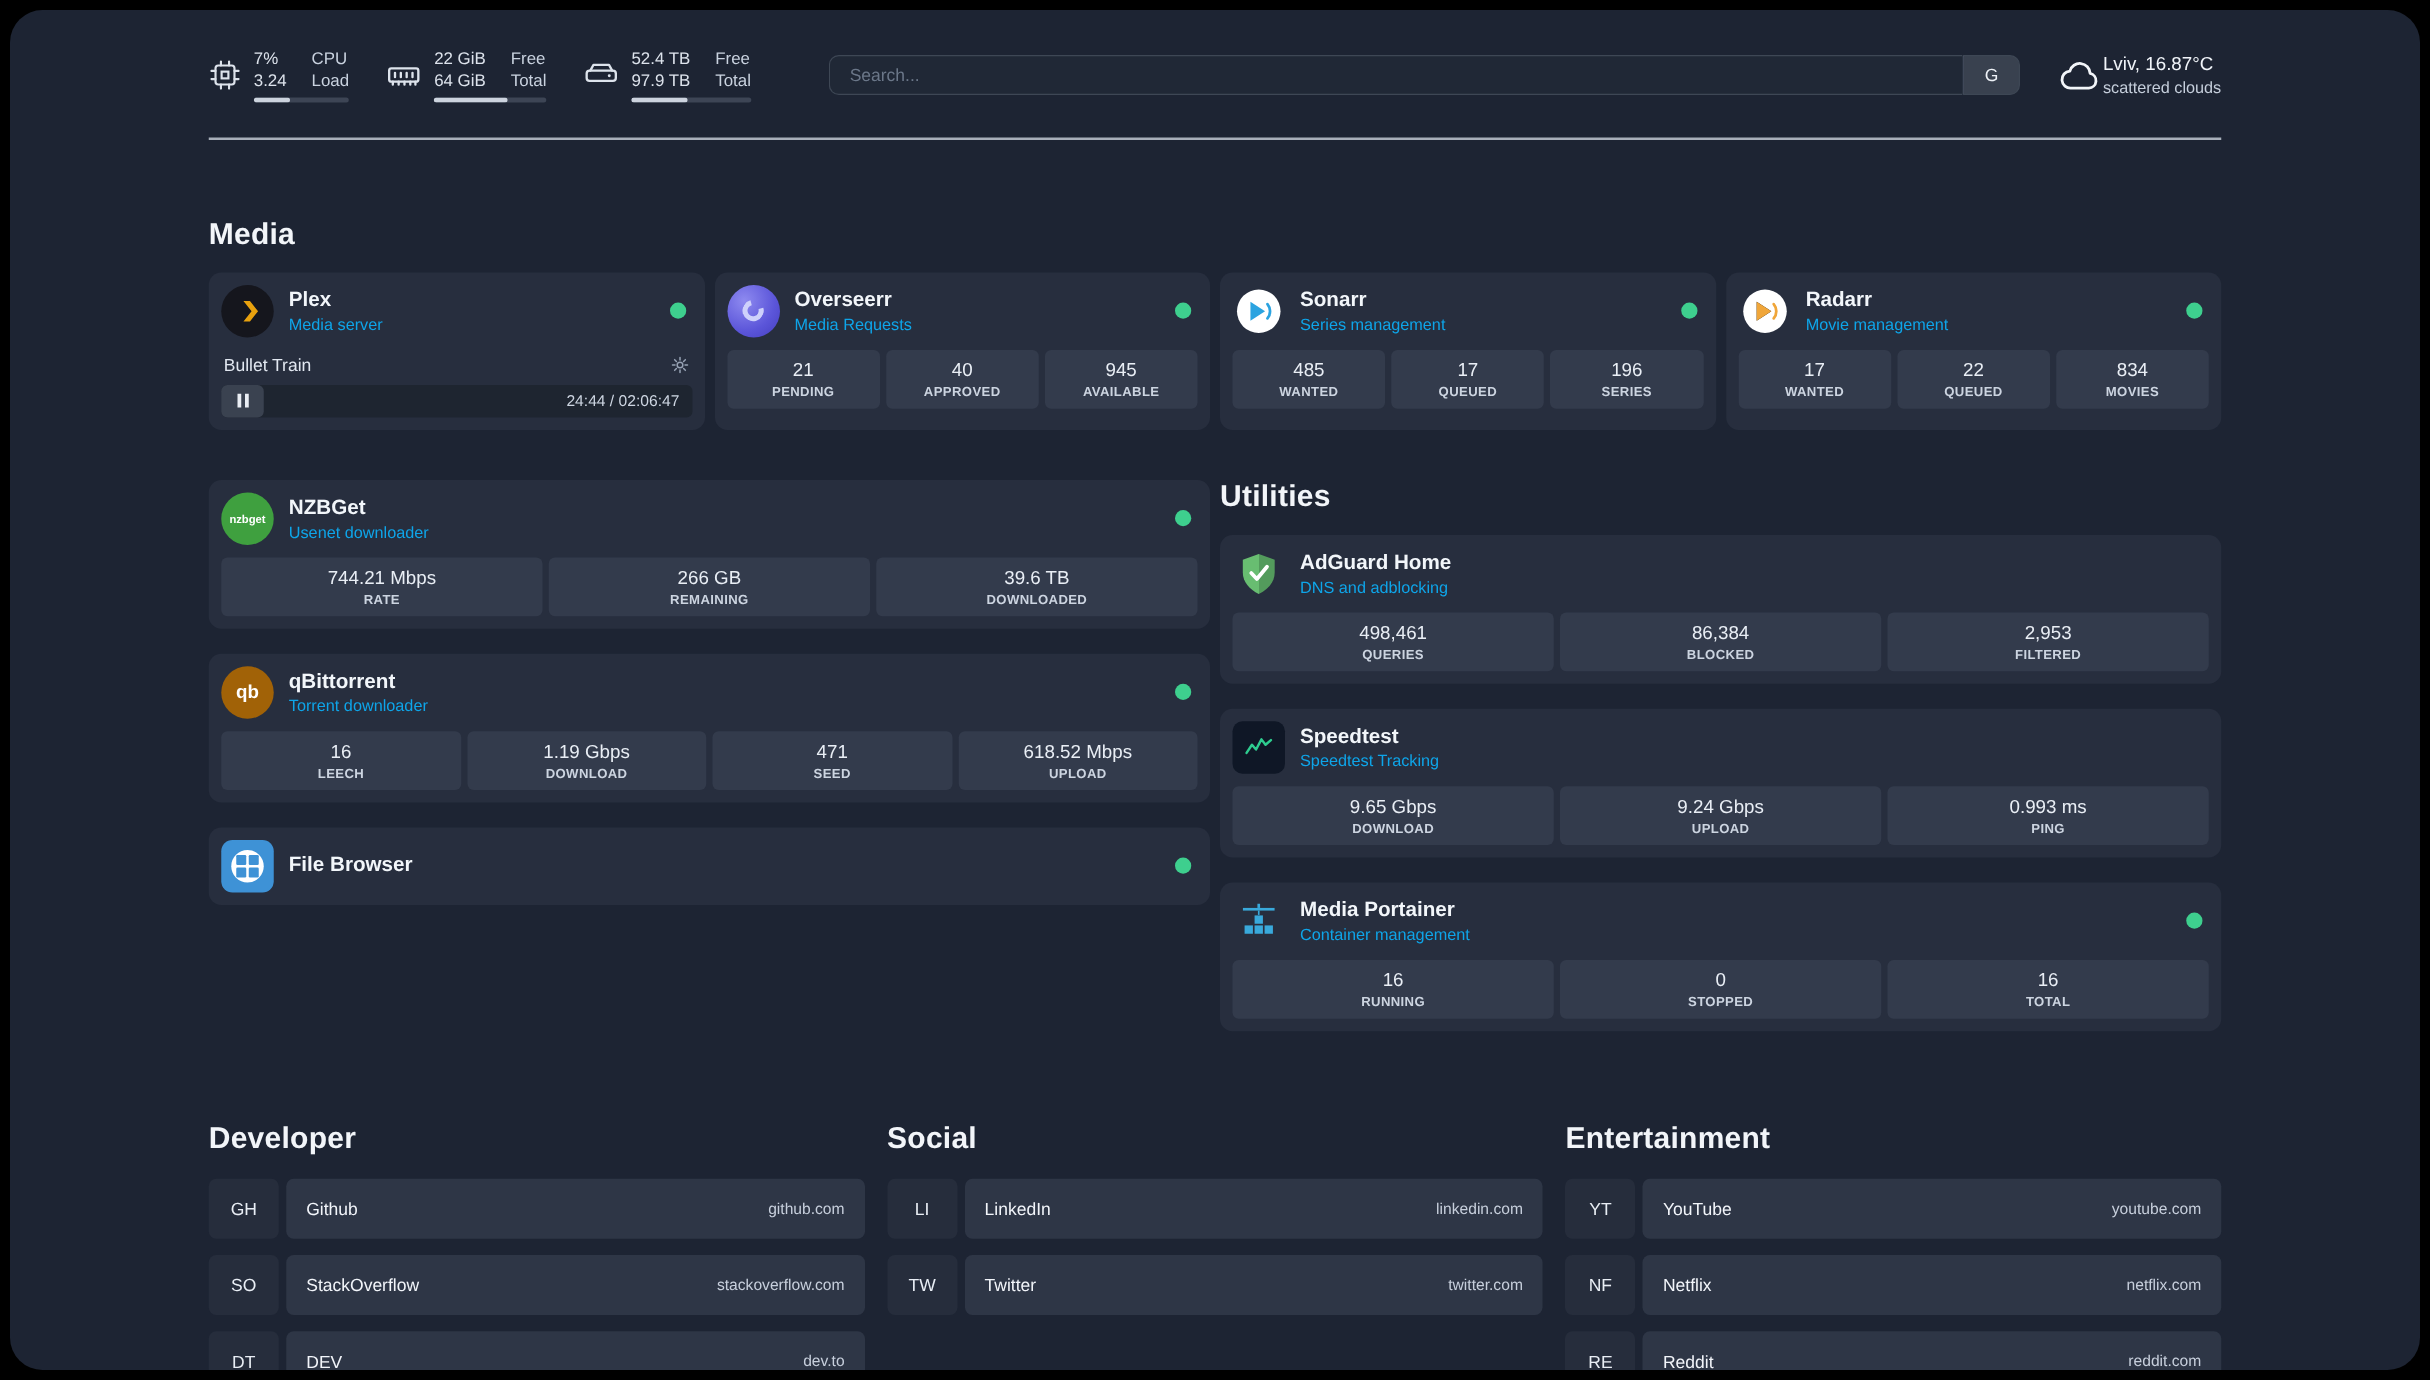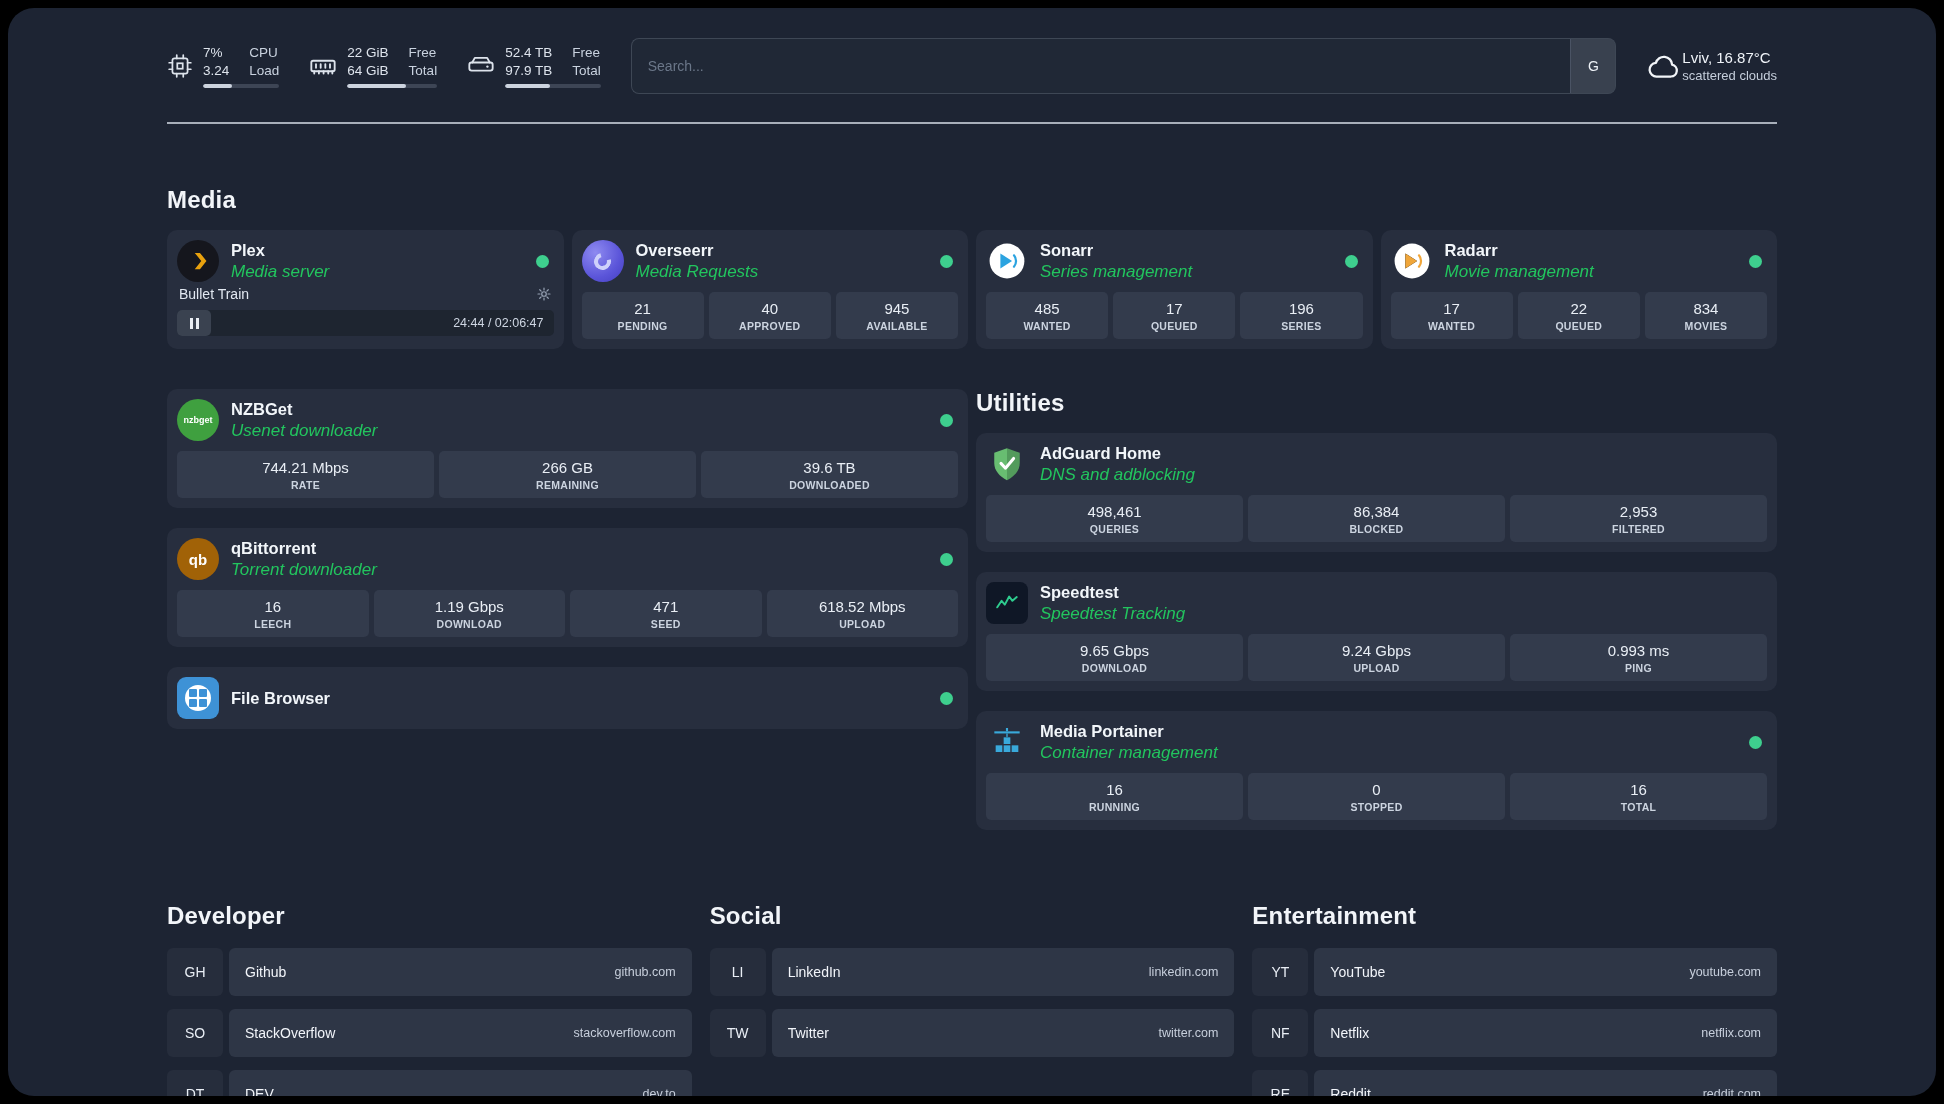--- a/index.html
+++ b/index.html
@@ -12,21 +12,21 @@
   .content { width:1610px; margin:0 auto; }
 
   
   .topbar { display:flex; align-items:center; gap:30px; padding-top:30px; }
   .res { display:flex; align-items:center; gap:10px; }
   .res-grid { display:grid; grid-template-columns:auto auto; column-gap:20px; font-size:13.5px; line-height:1.32; color:#dde3ec; }
   .res-lab { color:#c9d2df; }
   .res-bar { margin-top:4px; height:4px; border-radius:2px; background:#3d4555; overflow:hidden; }
   .res-fill { height:100%; border-radius:2px; background:#ccd3de; }
 
-  .search { flex:1; display:flex; height:56px; }
+  .search { flex:1; display:flex; height:32px;margin-left:32px; }
   .search input { flex:1; background:#202836; border:1px solid #3e4755; border-right:none; border-radius:8px 0 0 8px; padding:0 16px; font-size:14px; color:#e6ebf2; outline:none; font-family:inherit; }
   .search input::placeholder { color:#6b7789; }
   .search-btn { width:46px; border:1px solid #3e4755; border-left:1px solid #4a5364; background:#39414f; border-radius:0 8px 8px 0; color:#eef2f7; font-size:14px; font-family:inherit; cursor:pointer; }
 
   .weather { display:flex; align-items:center; white-space:nowrap; }
   .weather-loc { font-size:15px; color:#f0f4f9; }
   .weather-cond { font-size:13px; color:#c5cedb; margin-top:2px; }
 
   .divider { margin:28px 0 0; border:none; border-top:2px solid rgba(222,229,238,0.72); }
 
@@ -36,30 +36,30 @@
   .grid4 { display:grid; grid-template-columns:repeat(4,1fr); gap:8px; }
   .grid2 { display:grid; grid-template-columns:1fr 1fr; gap:8px; align-items:start; margin-top:40px; }
   .col .sec-title { margin-bottom:16px; }
   .col .card { margin-bottom:20px; }
 
   .card { background:#272e3e; border-radius:10px; padding:10px; cursor:pointer; }
   .card-head { display:flex; align-items:center; gap:12px; }
   .svc-icon { width:42px; height:42px; flex:none; display:flex; align-items:center; justify-content:center; }
   .svc-texts { flex:1; min-width:0; }
   .svc-name { font-size:16.5px; font-weight:600; color:#f2f6fa; }
-  .svc-sub { font-size:17px; color:#22c55e; margin-top:2px;font-style:italic; }
+  .svc-sub { font-size:13px; color:#0ea5e9; margin-top:2px; }
   .dot { width:13px; height:13px; border-radius:50%; background:#3ecf8e; margin-right:5px; flex:none; }
 
   .stats { display:flex; gap:5px; margin-top:10px; }
   .stat { flex:1; background:#333b4c; border-radius:5px; text-align:center; padding:8px 4px 7px; }
   .stat-val { font-size:15px; color:#e9eef5; }
   .stat-lab { font-size:10.5px; font-weight:700; letter-spacing:0.3px; color:#ccd4e0; margin-top:3px; }
 
   
-  .np-head { display:flex; align-items:center; justify-content:space-between; margin-top:4px; padding:0 2px; }
+  .np-head { display:flex; align-items:center; justify-content:space-between; margin-top:14px; padding:0 2px; }
   .np-title { font-size:14px; color:#e2e8f1; }
   .np-bar { margin-top:8px; height:26px; border-radius:5px; background:#1e2530; display:flex; align-items:center; }
   .pause-btn { width:34px; height:26px; border-radius:5px; background:#3a4250; border:none; display:flex; gap:3px; align-items:center; justify-content:center; cursor:pointer; padding:0; }
   .pause-bar { width:3px; height:11px; background:#eaeef4; display:block; }
   .np-time { margin-left:auto; padding-right:10px; font-size:12.5px; color:#ced6e2; }
 
   
   .icon-plex { border-radius:50%; background:#15161d; }
   .icon-overseerr { border-radius:50%; background:radial-gradient(circle at 32% 30%, #8e8af0, #5b55d9 60%, #443ec0); }
   .icon-overseerr .arc { width:17px; height:17px; border:4px solid #ced1fb; border-top-color:transparent; border-radius:50%; transform:rotate(30deg); }

